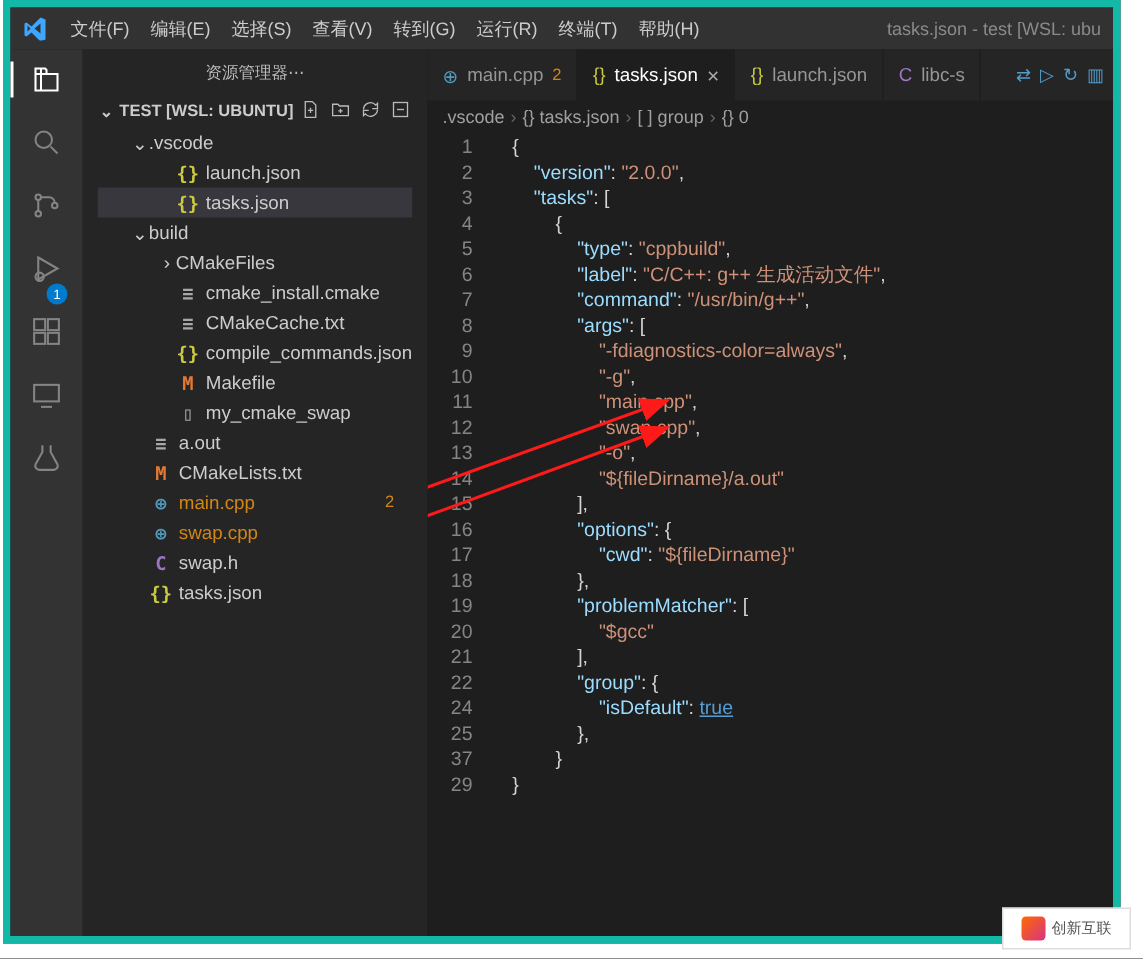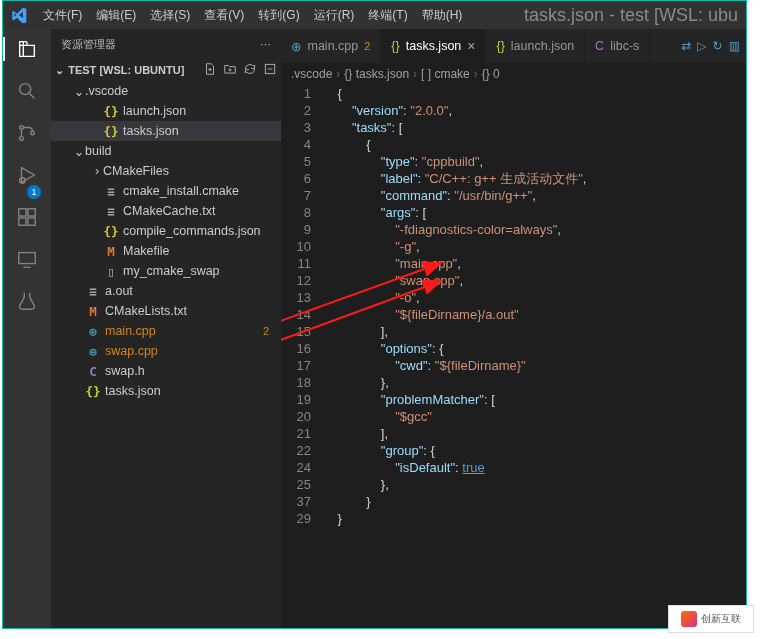--- a/index.html
+++ b/index.html
@@ -1,29 +1,29 @@
 <!DOCTYPE html>
 <html><head>
 <meta charset="utf-8">
 <style>
   * { margin:0; padding:0; box-sizing:border-box; font-family:"Segoe UI",Arial,sans-serif; }
   body { width:762px; height:639px; background:#fff; overflow:hidden; }
-  .frame { position:absolute; left:2px; top:0; width:745px; height:629px; border:1px solid #14b8a6; background:#1e1e1e; color:#cccccc; font-size:12px; }
+  .frame { position:absolute; left:2px; top:0; width:745px; height:629px; border:5px solid #14b8a6; background:#1e1e1e; color:#cccccc; font-size:12px; }
   .titlebar { height:28px; background:#323233; display:flex; align-items:center; padding:0 8px; gap:4px; }
   .vscode-logo { width:16px; height:16px; }
   .menubar { display:flex; gap:2px; margin-left:6px; flex:1; }
   .menu-item { padding:4px 6px; color:#ccc; font-size:12px; cursor:default; }
-  .winTitle { color:#8a8a8a; font-size:18px; margin-left:auto; white-space:nowrap; }
+  .winTitle { color:#8a8a8a; font-size:12px; margin-left:auto; white-space:nowrap; }
   .main { display:flex; height:calc(100% - 28px); }
   .activitybar { width:48px; background:#333333; display:flex; flex-direction:column; align-items:center; padding-top:8px; gap:18px; position:relative;}
   .act-icon { width:24px; height:24px; color:#848484; display:flex; align-items:center; justify-content:center; }
   .act-icon.active { color:#fff; }
   .act-active-border { position:absolute; left:0; top:8px; width:2px; height:24px; background:#fff; }
   .badge { position:absolute; left:24px; top:156px; width:14px; height:14px; border-radius:50%; background:#007acc; color:#fff; font-size:9px; display:flex; align-items:center; justify-content:center; }
-  .sidebar { width:230px; background:#252526; display:flex; flex-direction:column; }
+  .sidebar { width:230px; background:#252526; display:flex; flex-direction:column;align-items:center; }
   .sb-header { height:30px; display:flex; align-items:center; padding:0 10px; color:#bbb; font-size:11px; justify-content:space-between;}
   .sb-header .dots { color:#bbb; }
   .sb-section { height:22px; display:flex; align-items:center; padding:0 4px; color:#ccc; font-size:11px; font-weight:bold; gap:4px;}
   .sb-section .actions { margin-left:auto; display:flex; gap:6px; color:#bbb;}
   .tree { flex:1; overflow:auto; }
   .tree-row { height:20px; display:flex; align-items:center; padding-left:12px; font-size:12.5px; color:#ccc; white-space:nowrap; position:relative;}
   .tree-row.active { background:#37373d; }
   .tree-row .chev { width:12px; text-align:center; color:#ccc; }
   .tree-row .ic { width:16px; display:inline-flex; justify-content:center; margin-right:4px; font-family:monospace; font-weight:bold;}
   .depth1{padding-left:22px;} .depth2{padding-left:40px;}
@@ -253,21 +253,21 @@
             <span>▷</span>
             <span>↻</span>
             <span>▥</span>
           </div>
         </div>
       <div class="crumbs" id="crumbs">
           <span>.vscode</span>
           <span class="sep"> › </span>
           <span>{} tasks.json</span>
           <span class="sep"> › </span>
-          <span>[ ] cmake</span>
+          <span>[ ] group</span>
           <span class="sep"> › </span>
           <span>{} 0</span>
         </div>
       <div class="code-area" id="code">
         <svg class="arrows" width="470" height="520">
           <defs>
               <marker id="ah" markerWidth="10" markerHeight="8" refX="9" refY="4" orient="auto">
                 <path d="M0,0 L10,4 L0,8 z" fill="#ff1a1a"></path>
               </marker>
             </defs>

